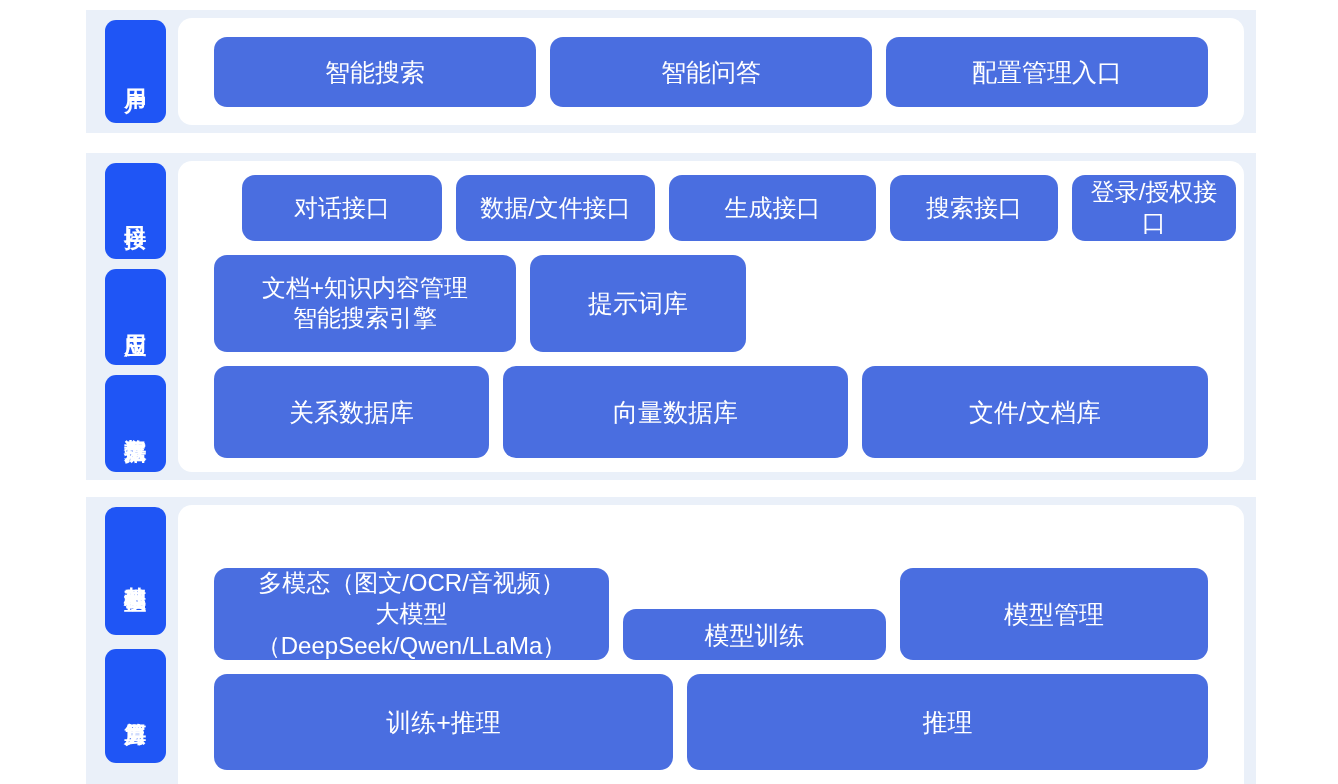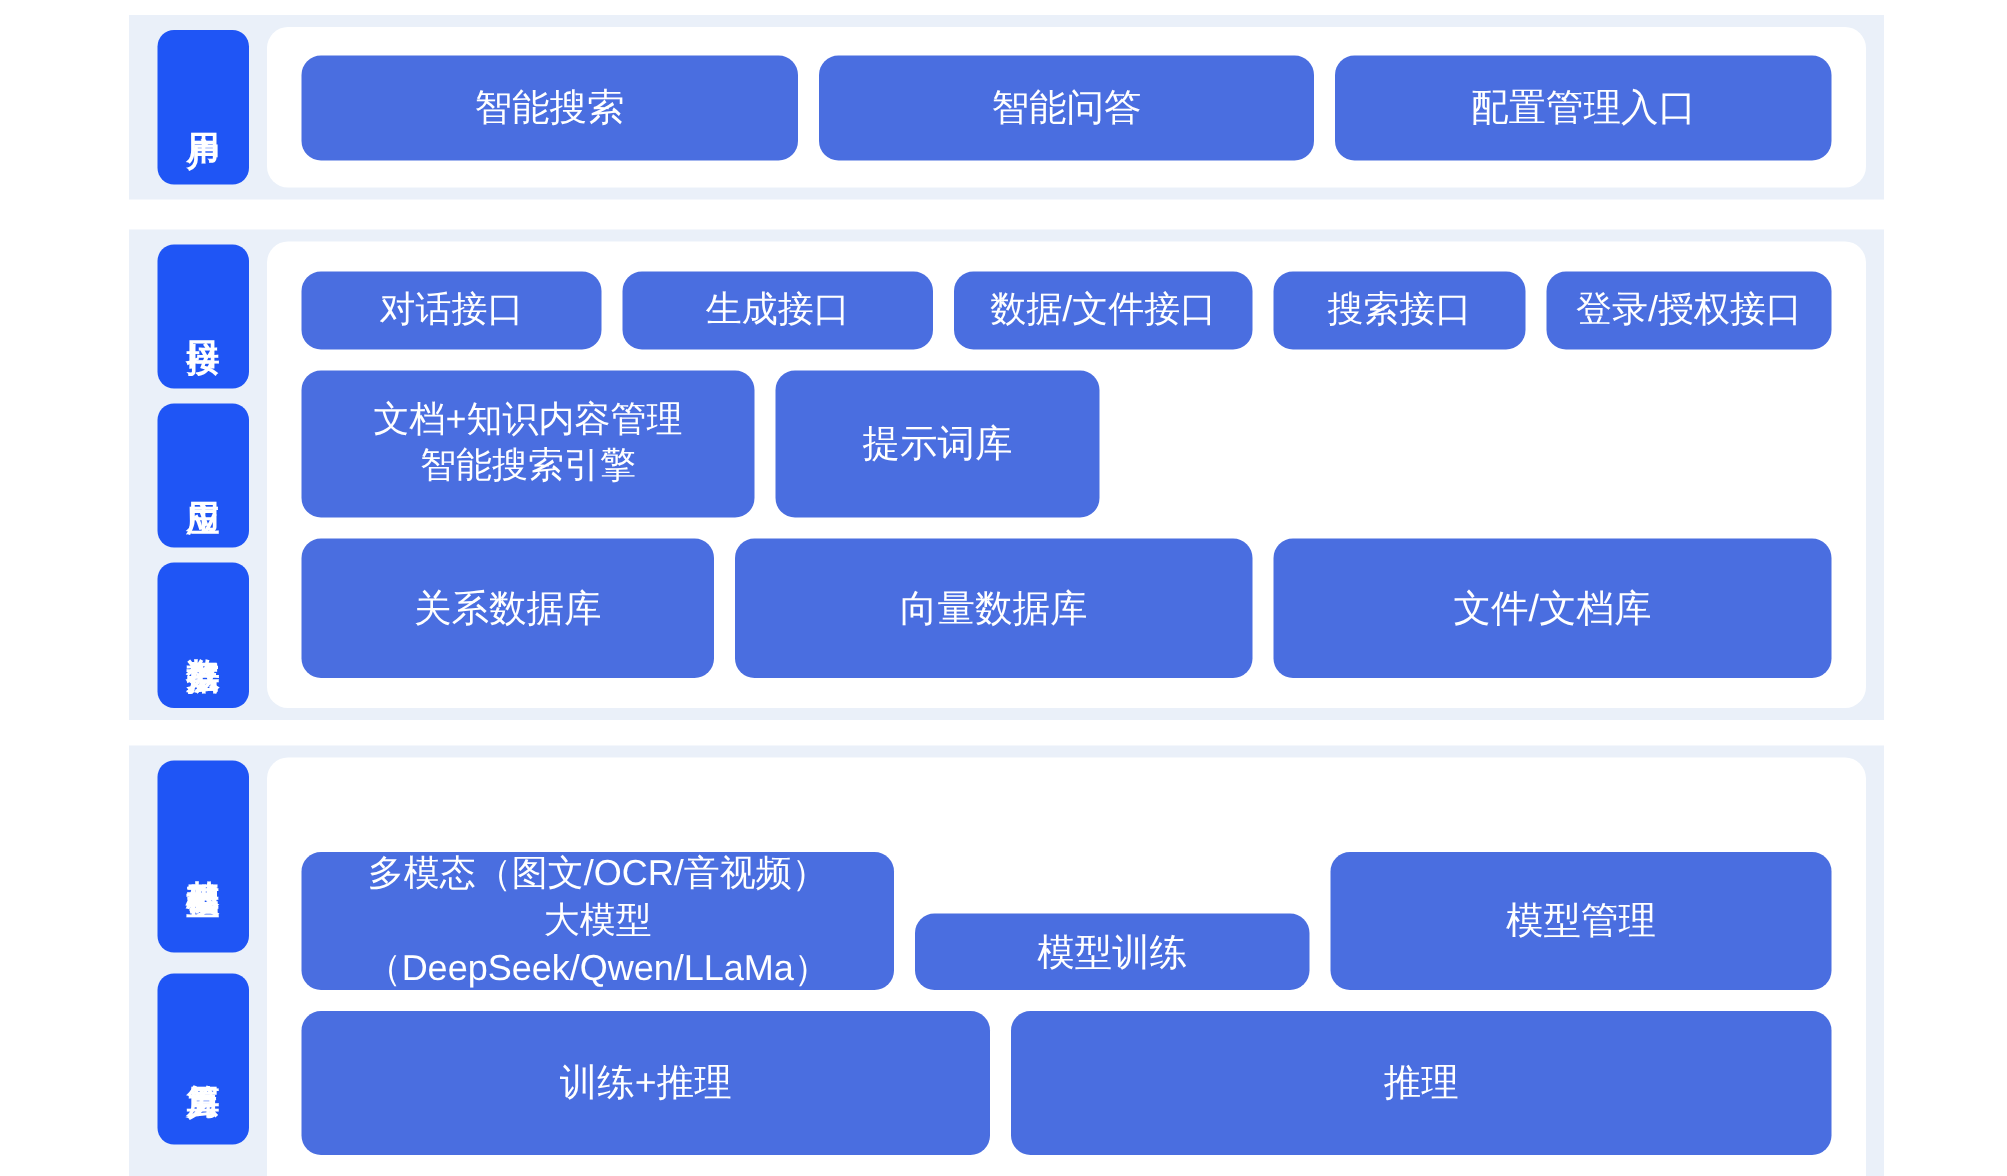--- a/index.html
+++ b/index.html
@@ -68,21 +68,21 @@
   #chip-foundation{ height:128px; flex:0 0 128px; margin:10px 12px 0 19px;}
   #chip-compute   { height:114px; flex:0 0 114px; margin:14px 12px 10px 19px;}
 
   
   .card{
     flex:1 1 auto;
     background:#ffffff;
     border-radius:14px;
     margin:8px 12px 8px 0;
     box-sizing:border-box;
-    padding:14px 23px;
+    padding:14px 36px;
     display:flex;
     flex-direction:column;
     justify-content:center;
     gap:14px;
   }
 
   
   .row{
     display:flex;
     flex-direction:row;
@@ -102,21 +102,21 @@
     box-sizing:border-box;
     padding:6px 10px;
     white-space:pre-line;
   }
 
   
   #row-user{ height:70px; }
   #row-user .box{ flex:1 1 0; }
 
   
-  #row-interface{ height:52px; }
+  #row-interface{ height:66px;margin-left:28px; }
   #row-interface .box{ font-size:24px; }
   #if-0{ flex:0 0 200px; }
   #if-1{ flex:0 0 207px; }
   #if-2{ flex:0 0 199px; }
   #if-3{ flex:0 0 168px; }
   #if-4{ flex:1 1 auto; }
 
   
   #row-app{ height:98px; }
   #app-0{ flex:0 0 302px; font-size:24px; }
@@ -160,22 +160,22 @@
 <div class="band" id="band-middle">
   <div class="chip-col">
     <div class="chip" id="chip-interface">接口</div>
     <div class="chip" id="chip-app">应用</div>
     <div class="chip" id="chip-data">数据层</div>
   </div>
   <div class="card">
 
     <div class="row" id="row-interface">
       <div class="box" id="if-0">对话接口</div>
+      <div class="box" id="if-2">数据/文件接口</div>
       <div class="box" id="if-1">生成接口</div>
-      <div class="box" id="if-2">数据/文件接口</div>
       <div class="box" id="if-3">搜索接口</div>
       <div class="box" id="if-4">登录/授权接口</div>
     </div>
 
     <div class="row" id="row-app">
       <div class="box" id="app-0">文档+知识内容管理
 智能搜索引擎</div>
       <div class="box" id="app-2">提示词库</div>
     </div>
 

